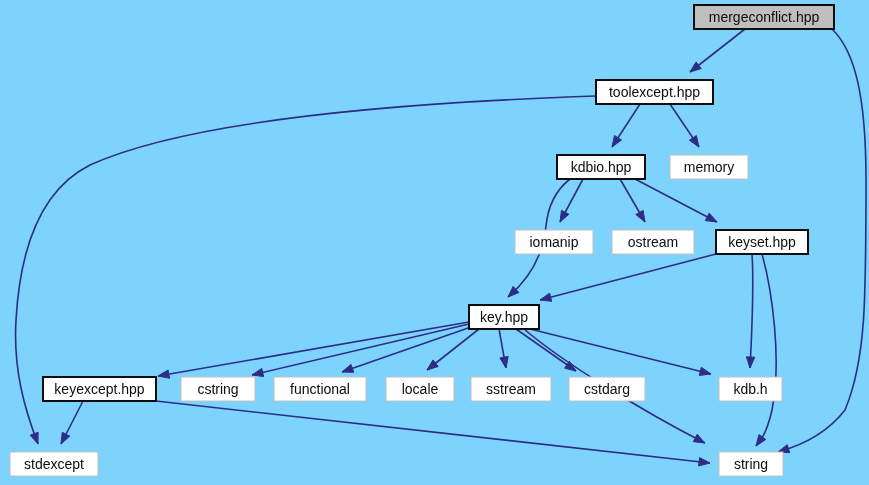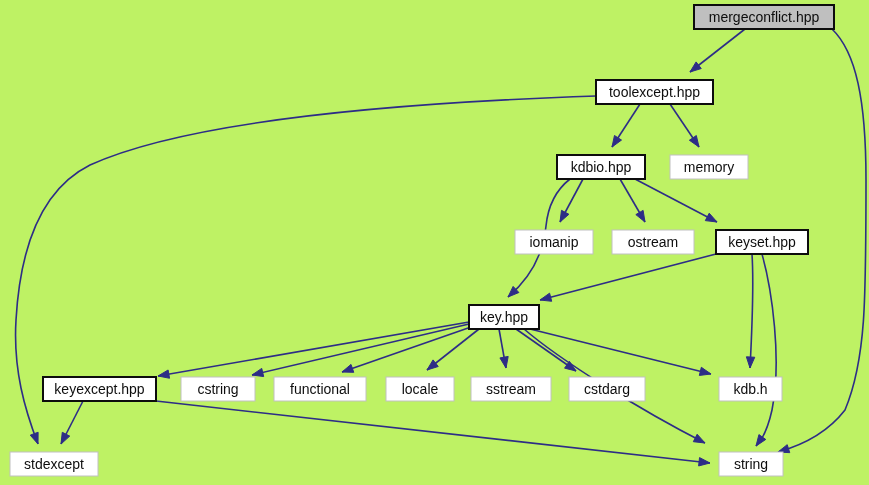--- a/index.html
+++ b/index.html
@@ -10,21 +10,21 @@
   body {
     width: 869px;
     height: 485px;
     font-family: "Liberation Sans", sans-serif;
     overflow: hidden;
   }
   #graph-root {
     position: relative;
     width: 869px;
     height: 485px;
-    background: #bef264;
+    background: #7dd3fc;
   }
   svg#dep-graph {
     display: block;
     width: 869px;
     height: 485px;
   }
   .node-box {
     stroke-width: 1;
   }
   .node-box.plain {

